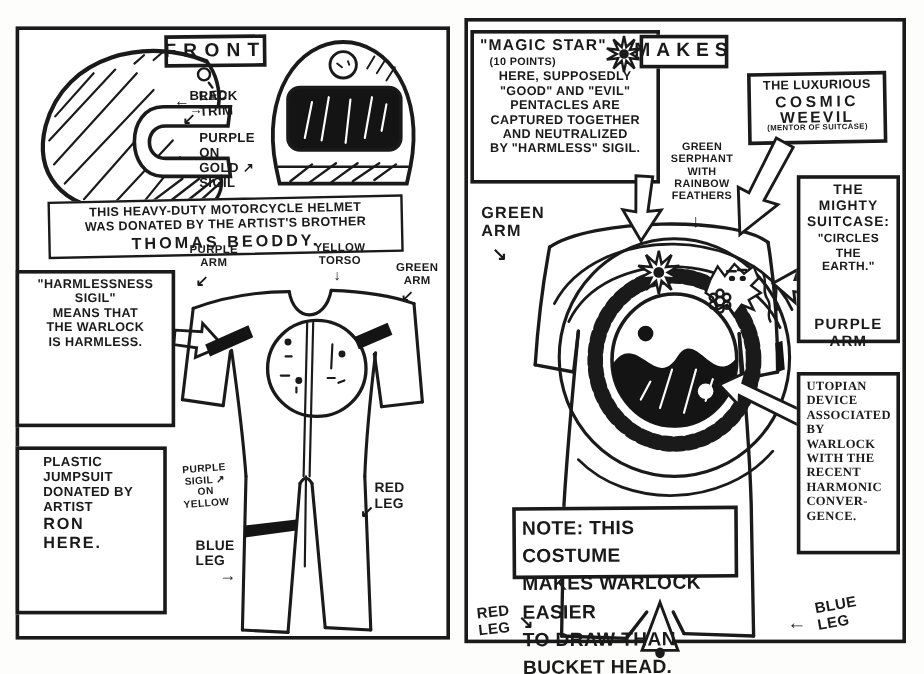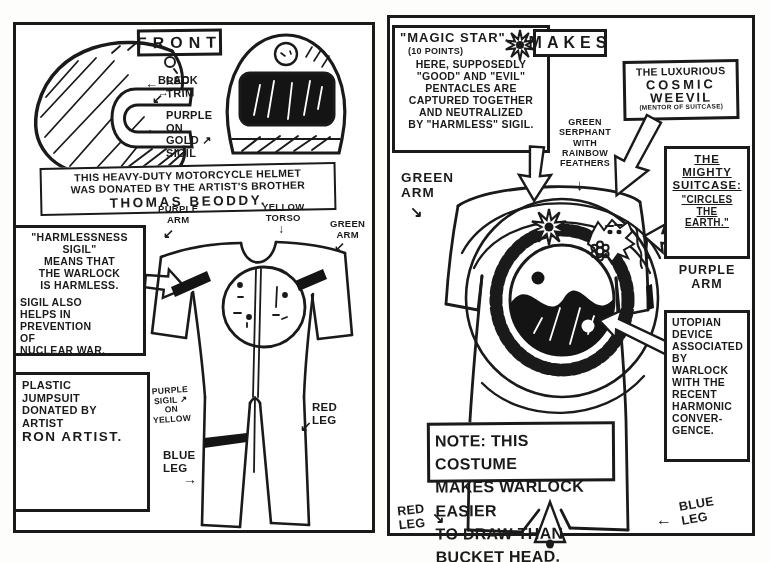--- a/index.html
+++ b/index.html
@@ -107,25 +107,20 @@
       <div class="hand ctr" style="position:relative;font-size:10.5px;">WAS DONATED BY THE ARTIST'S BROTHER</div>
       <div class="hand ctr" style="position:relative;font-size:13.5px;letter-spacing:2.5px;">THOMAS BEODDY.</div>
     </div>
 
     <div class="bx" style="left:-3px;top:200px;width:133px;height:131px;border-width:3px;padding:4px 4px;">
       <div class="hand ctr" style="position:relative;font-size:10.5px;">"HARMLESSNESS
 SIGIL"
 MEANS THAT
 THE WARLOCK
 IS HARMLESS.</div>
-      <div class="hand" style="position:relative;font-size:10.5px;margin-top:5px;">SIGIL ALSO
-HELPS IN
-PREVENTION
-OF
-NUCLEAR WAR.</div>
     </div>
 
     <svg class="draw" style="left:126px;top:243px;transform:rotate(14deg);" width="46" height="34" viewBox="0 0 46 34">
       <polygon points="2,12 24,8 23,1 44,15 24,30 23,22 4,24" fill="#ffffff" stroke="#1a1a1a" stroke-width="2.4"></polygon>
     </svg>
 
     <div class="hand ctr" style="left:142px;top:179px;font-size:9.5px;">PURPLE
 ARM</div>
     <span class="arrow-glyph" style="left:147px;top:201px;font-size:13px;">↙</span>
     <div class="hand ctr" style="left:246px;top:177px;font-size:9.5px;">YELLOW
@@ -175,26 +170,26 @@
         <circle cx="106" cy="82" r="1.6" fill="#1a1a1a"></circle>
         <circle cx="142" cy="60" r="1.6" fill="#1a1a1a"></circle>
 
         <polygon points="28,52 64,36 68,46 32,62" fill="#141414" stroke="none"></polygon>
         <polygon points="152,46 180,34 184,44 156,56" fill="#141414" stroke="none"></polygon>
 
         <polygon points="61,203 104,198 104,207 61,213" fill="#141414" stroke="none"></polygon>
       </g>
     </svg>
 
-    <div class="bx" style="left:-3px;top:347px;width:137px;height:140px;border-width:3px;padding:4px 6px;">
+    <div class="bx" style="left:-3px;top:347px;width:126px;height:140px;border-width:3px;padding:4px 20px;">
       <div class="hand ctr" style="position:relative;font-size:11px;text-align:left;">PLASTIC
 JUMPSUIT
 DONATED BY
 ARTIST</div>
-      <div class="hand" style="position:relative;font-size:13.5px;letter-spacing:1.5px;">RON ARTIST.</div>
+      <div class="hand" style="position:relative;font-size:13.5px;letter-spacing:1.5px;">RON HERE.</div>
     </div>
 
     <div class="hand ctr" style="left:136px;top:361px;font-size:8.5px;transform:rotate(-4deg);">PURPLE
 SIGIL ↗
 ON
 YELLOW</div>
 
     <div class="hand" style="left:296px;top:376px;font-size:11.5px;">RED
 LEG</div>
     <span class="arrow-glyph" style="left:284px;top:393px;font-size:14px;">↙</span>
@@ -319,34 +314,34 @@
     <svg class="draw" style="left:226px;top:94px;transform:rotate(22deg);" width="40" height="92" viewBox="0 0 40 92">
       <polygon points="14,2 30,4 24,54 36,53 16,88 0,52 10,53" fill="#ffffff" stroke="#1a1a1a" stroke-width="2.4"></polygon>
     </svg>
     <svg class="draw" style="left:252px;top:203px;transform:rotate(6deg);" width="40" height="34" viewBox="0 0 40 34">
       <polygon points="38,10 20,12 22,3 2,17 22,31 20,22 38,22" fill="#ffffff" stroke="#1a1a1a" stroke-width="2.4"></polygon>
     </svg>
     <svg class="draw" style="left:206px;top:293px;transform:rotate(10deg);" width="78" height="42" viewBox="0 0 78 42">
       <polygon points="2,16 22,2 21,11 76,26 74,38 20,22 21,30" fill="#ffffff" stroke="#1a1a1a" stroke-width="2.4"></polygon>
     </svg>
 
-    <div class="bx" style="left:274px;top:128px;width:86px;height:113px;border-width:3px;padding:4px 2px;text-decoration:underline;">
+    <div class="bx" style="left:274px;top:128px;width:86px;height:140px;border-width:3px;padding:4px 2px;">
       <div class="hand ctr" style="position:relative;font-size:11.5px;text-align:center;letter-spacing:.8px;">THE
 MIGHTY
 SUITCASE:</div>
       <div class="hand ctr" style="position:relative;font-size:10px;text-align:center;margin-top:2px;">"CIRCLES
 THE
 EARTH."</div>
     </div>
 
     <div class="hand ctr" style="left:286px;top:245px;width:62px;font-size:12.5px;letter-spacing:1px;">PURPLE
 ARM</div>
 
     <div class="bx" style="left:274px;top:292px;width:86px;height:152px;border-width:3px;padding:4px 5px;">
-      <div class="hand" style="position:relative;font-size:10.5px;">UTOPIAN
+      <div class="hand" style="position:relative;font-size:10.5px;font-family:Liberation Serif, serif;">UTOPIAN
 DEVICE
 ASSOCIATED
 BY WARLOCK
 WITH THE
 RECENT
 HARMONIC
 CONVER-
 GENCE.</div>
     </div>
 

